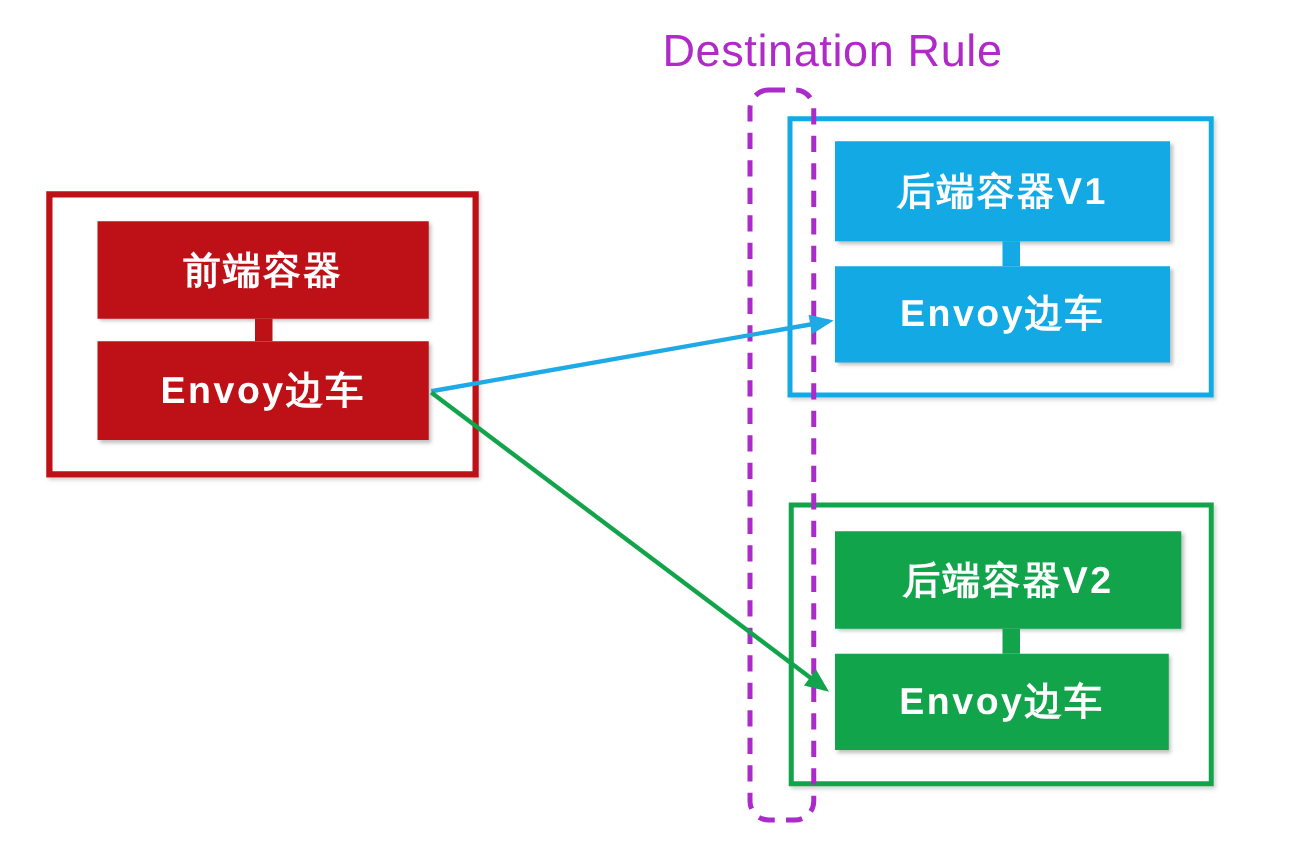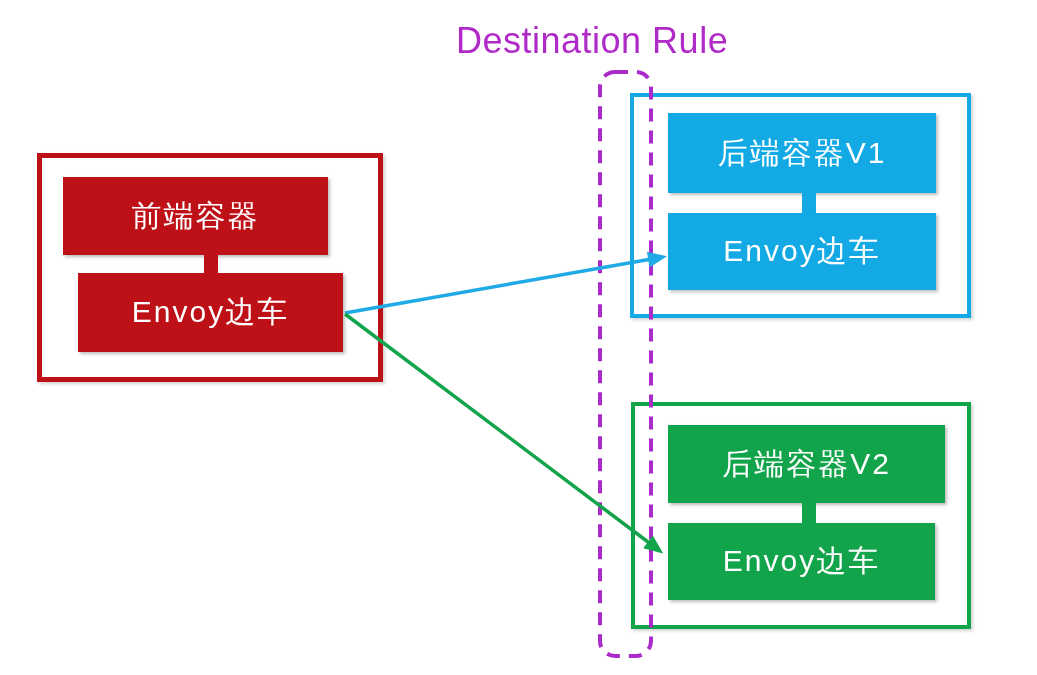--- a/index.html
+++ b/index.html
@@ -7,20 +7,21 @@
     position: relative;
     width: 1037px;
     height: 675px;
     background: #ffffff;
     font-family: "Liberation Sans", sans-serif;
     overflow: hidden;
   }
   .title {
     position: absolute;
     left: 456px; top: 20px; width: 420px;
+    text-align: center;
     font-size: 36px;
     font-weight: 400;
     color: #B02AC8;
     letter-spacing: 0.5px;
   }
   .pod {
     position: absolute;
     background: #ffffff;
     box-shadow: 2px 2px 3px rgba(130,130,130,0.35);
   }
@@ -29,27 +30,28 @@
   .pod-backendv2 { left: 631px; top: 402px; width: 332px; height: 219px; border: 4px solid #12A44B; }
   .inner-box {
     position: absolute;
     display: flex;
     align-items: center;
     justify-content: center;
     color: #ffffff;
     font-size: 30px;
     letter-spacing: 2px;
     box-shadow: 2px 2px 3px rgba(110,110,110,0.45);
+    font-weight: bold;
   }
   .connector { position: absolute; }
   .fill-red   { background: #BE1117; }
   .fill-blue  { background: #12A9E4; }
   .fill-green { background: #12A44B; }
 
-  .fe-container { left: 63px;  top: 177px; width: 265px; height: 78px; }
+  .fe-container { left: 78px;  top: 177px; width: 265px; height: 78px; }
   .fe-conn      { left: 204px; top: 255px; width: 14px;  height: 18px; box-shadow: none; }
   .fe-sidecar   { left: 78px;  top: 273px; width: 265px; height: 79px; }
 
   .b1-container { left: 668px; top: 113px; width: 268px; height: 80px; }
   .b1-conn      { left: 802px; top: 193px; width: 14px;  height: 20px; box-shadow: none; }
   .b1-sidecar   { left: 668px; top: 213px; width: 268px; height: 77px; }
 
   .b2-container { left: 668px; top: 425px; width: 277px; height: 78px; }
   .b2-conn      { left: 802px; top: 503px; width: 14px;  height: 20px; box-shadow: none; }
   .b2-sidecar   { left: 668px; top: 523px; width: 267px; height: 77px; }

